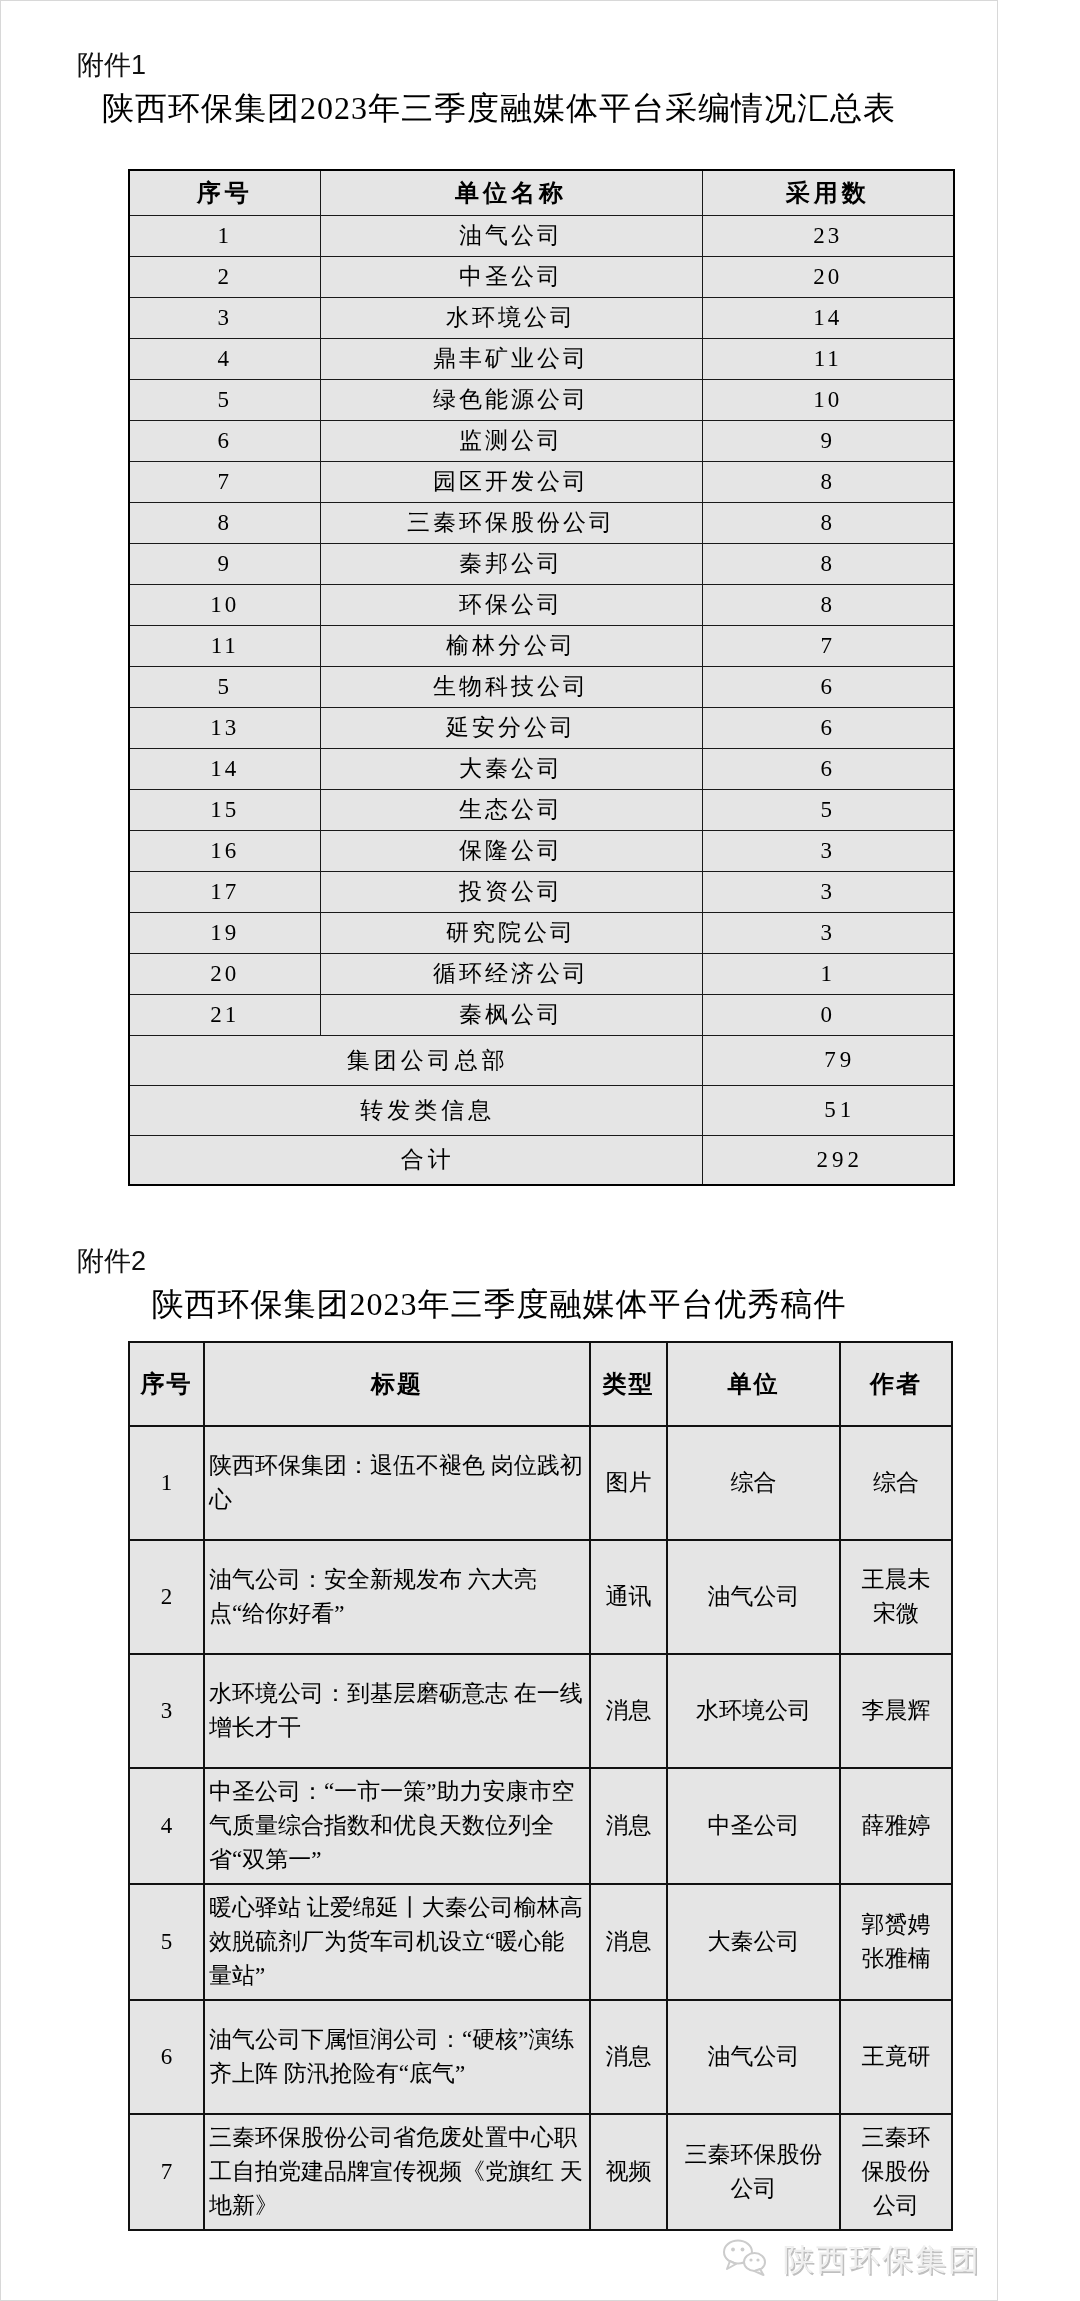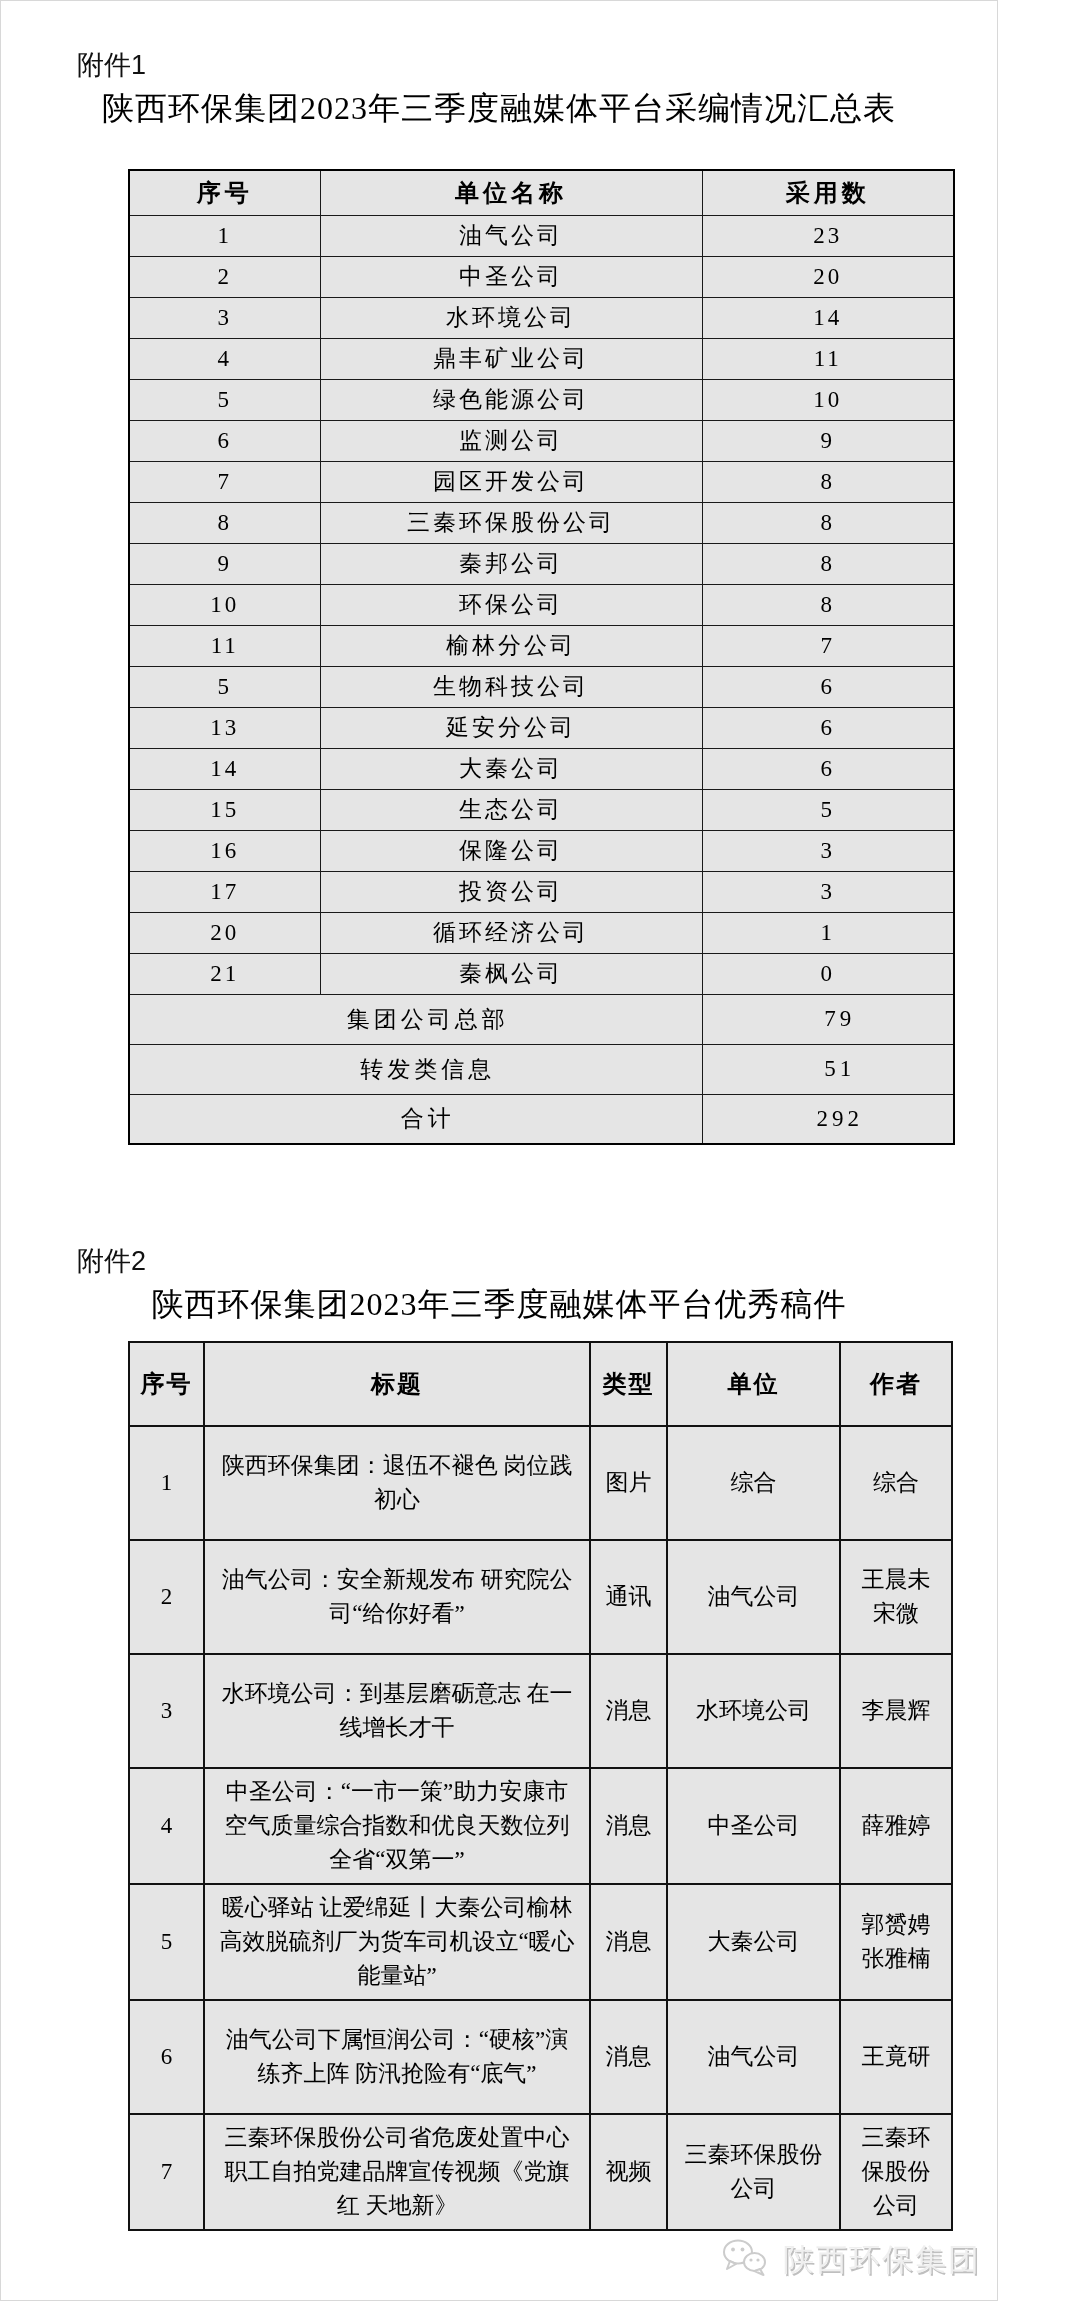--- a/index.html
+++ b/index.html
@@ -87,21 +87,21 @@
   .t2 td {
     font-size: 23px;
     line-height: 34px;
     border: 2px solid #111;
     text-align: center;
     vertical-align: middle;
     white-space: pre-line;
     padding: 6px 8px;
   }
   .t2 tbody tr { height: 114px; }
-  .t2 td:nth-child(2) { text-align: center; padding: 6px 12px; }
+  .t2 td:nth-child(2) { text-align: left; padding: 6px 4px; }
   .t2 td:nth-child(4) { padding: 6px 16px; }
   .t2 td:nth-child(5) { padding: 6px 17px; }
 
   
   .watermark {
     position: absolute;
     top: 2236px;
     right: 16px;
     display: flex;
     align-items: center;
@@ -213,20 +213,25 @@
           <td>5</td>
         </tr>
         <tr>
           <td>16</td>
           <td>保隆公司</td>
           <td>3</td>
         </tr>
         <tr>
           <td>17</td>
           <td>投资公司</td>
+          <td>3</td>
+        </tr>
+        <tr>
+          <td>19</td>
+          <td>研究院公司</td>
           <td>3</td>
         </tr>
         <tr>
           <td>20</td>
           <td>循环经济公司</td>
           <td>1</td>
         </tr>
         <tr>
           <td>21</td>
           <td>秦枫公司</td>
@@ -272,21 +277,21 @@
     <tbody>
         <tr>
           <td>1</td>
           <td>陕西环保集团：退伍不褪色 岗位践初心</td>
           <td>图片</td>
           <td>综合</td>
           <td>综合</td>
         </tr>
         <tr>
           <td>2</td>
-          <td>油气公司：安全新规发布 研究院公司“给你好看”</td>
+          <td>油气公司：安全新规发布 六大亮点“给你好看”</td>
           <td>通讯</td>
           <td>油气公司</td>
           <td>王晨未
 宋微</td>
         </tr>
         <tr>
           <td>3</td>
           <td>水环境公司：到基层磨砺意志 在一线增长才干</td>
           <td>消息</td>
           <td>水环境公司</td>

